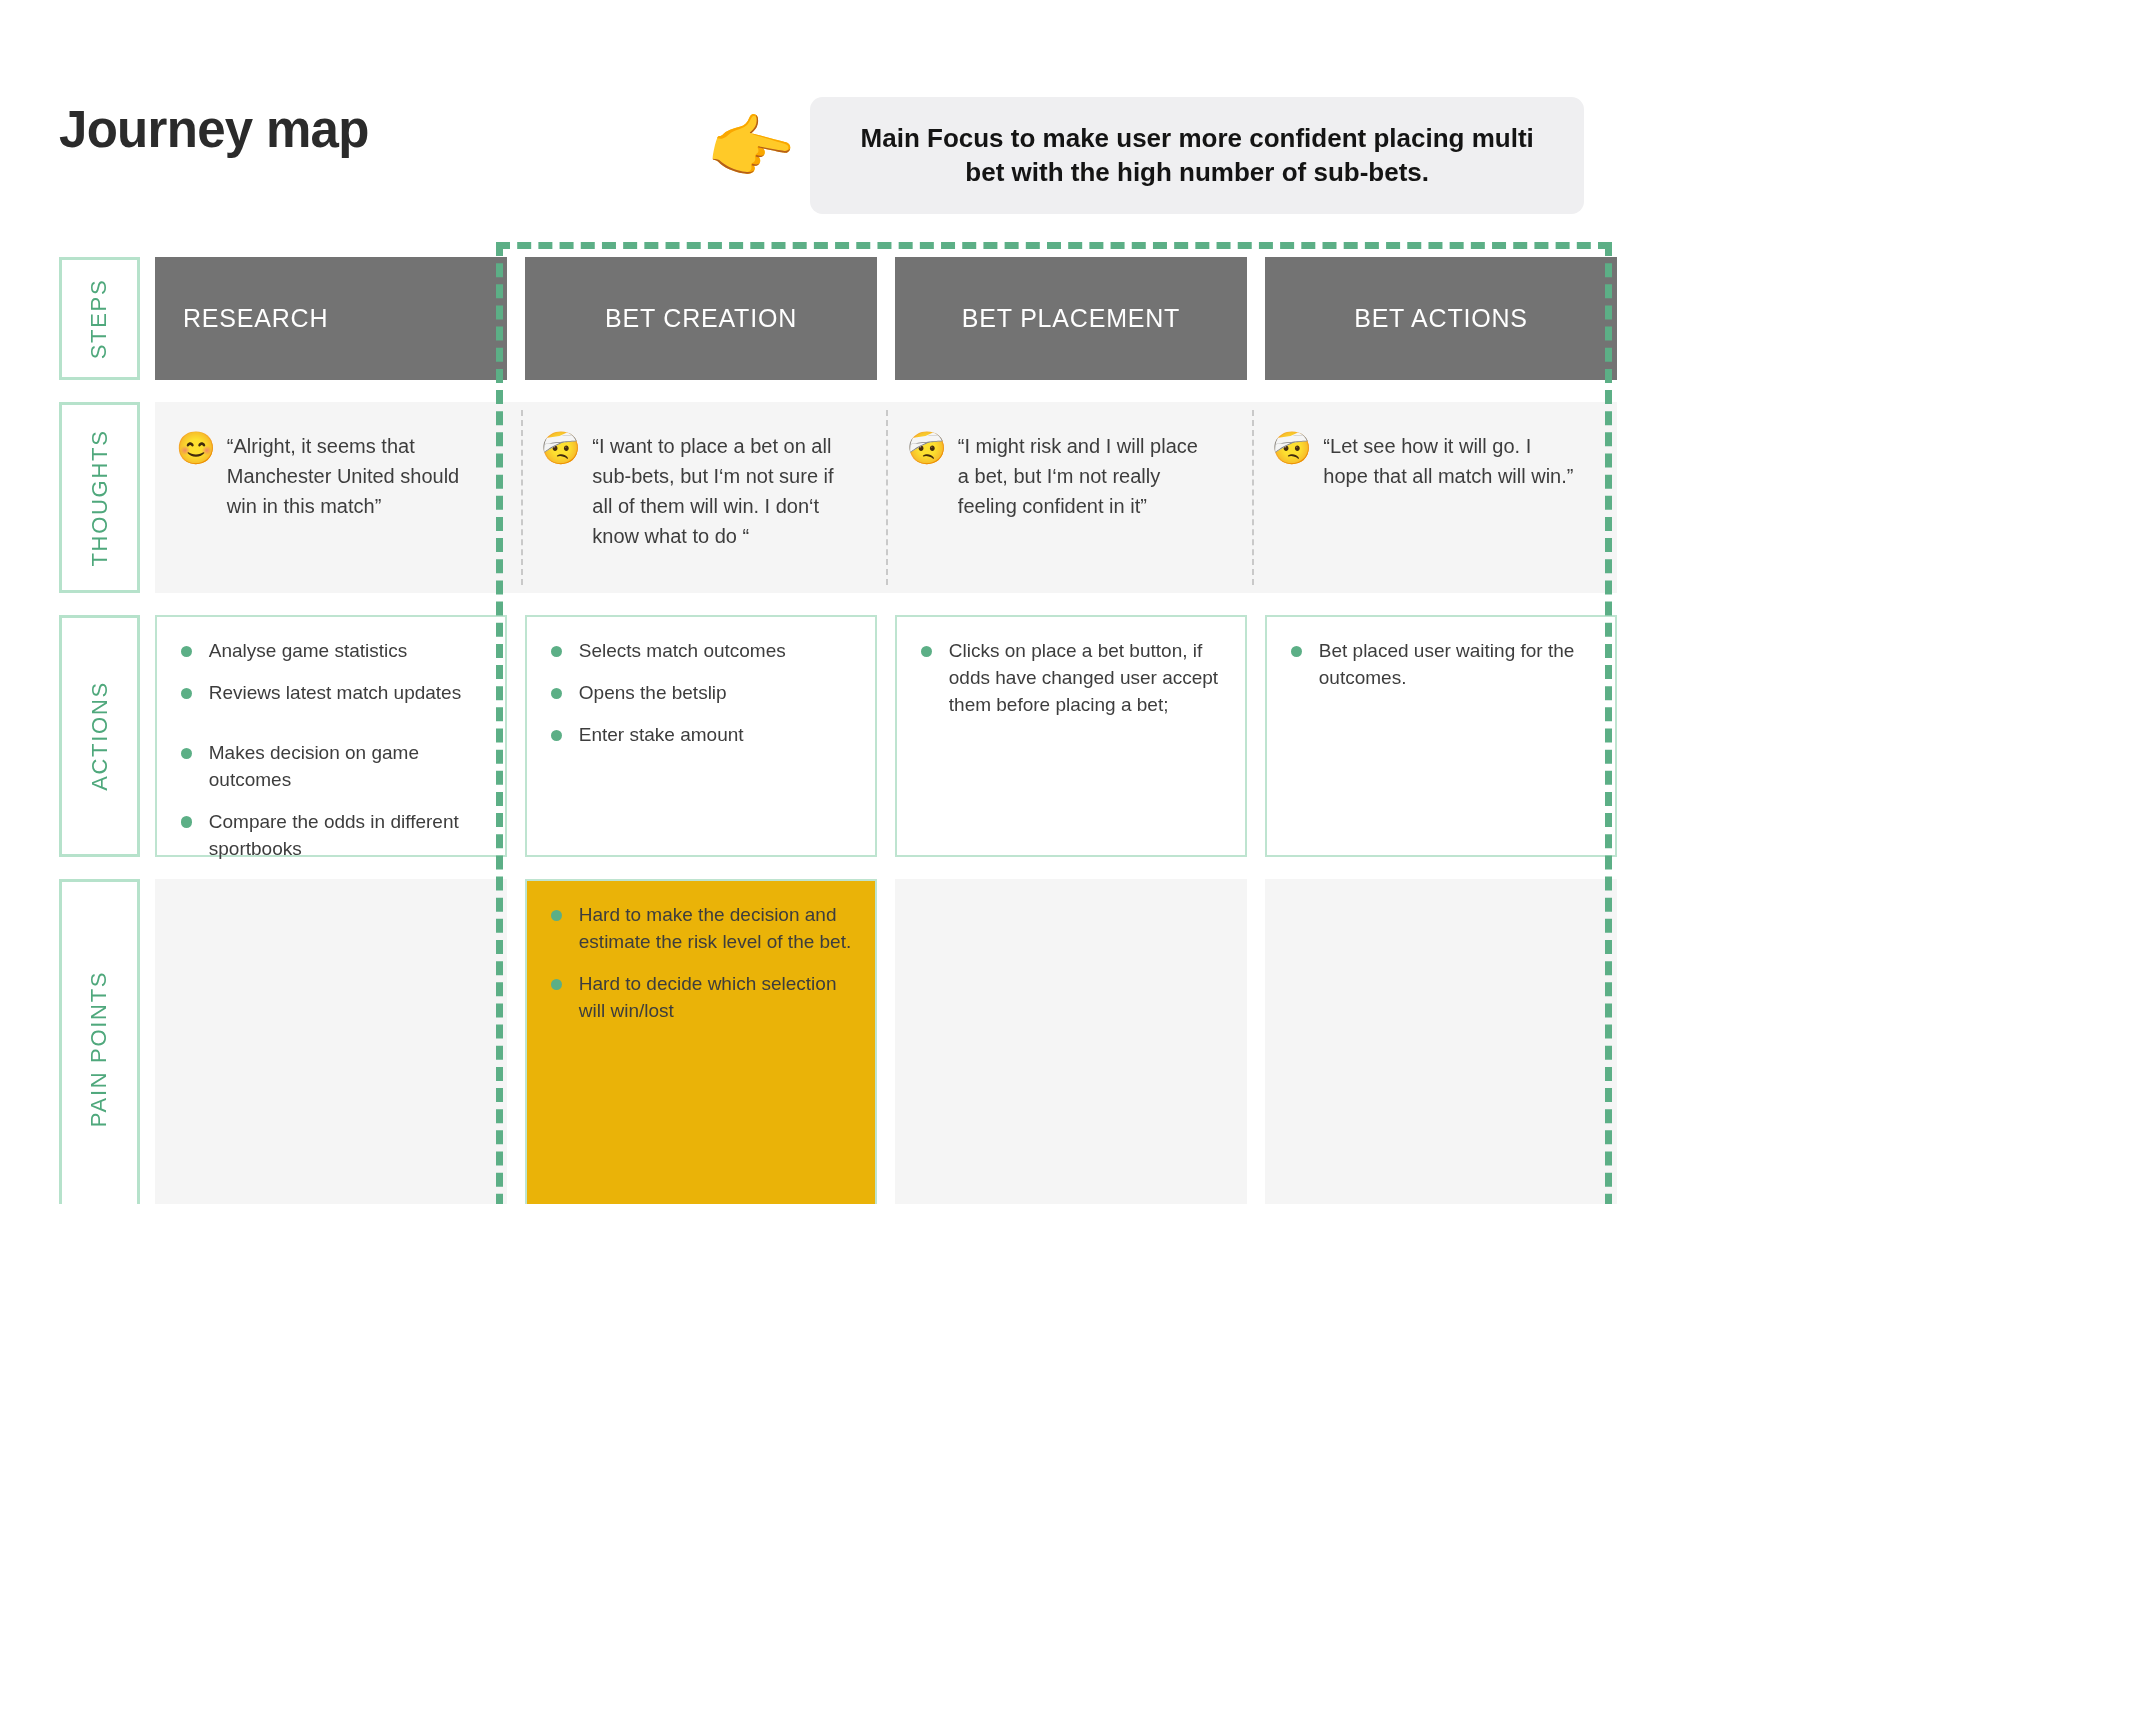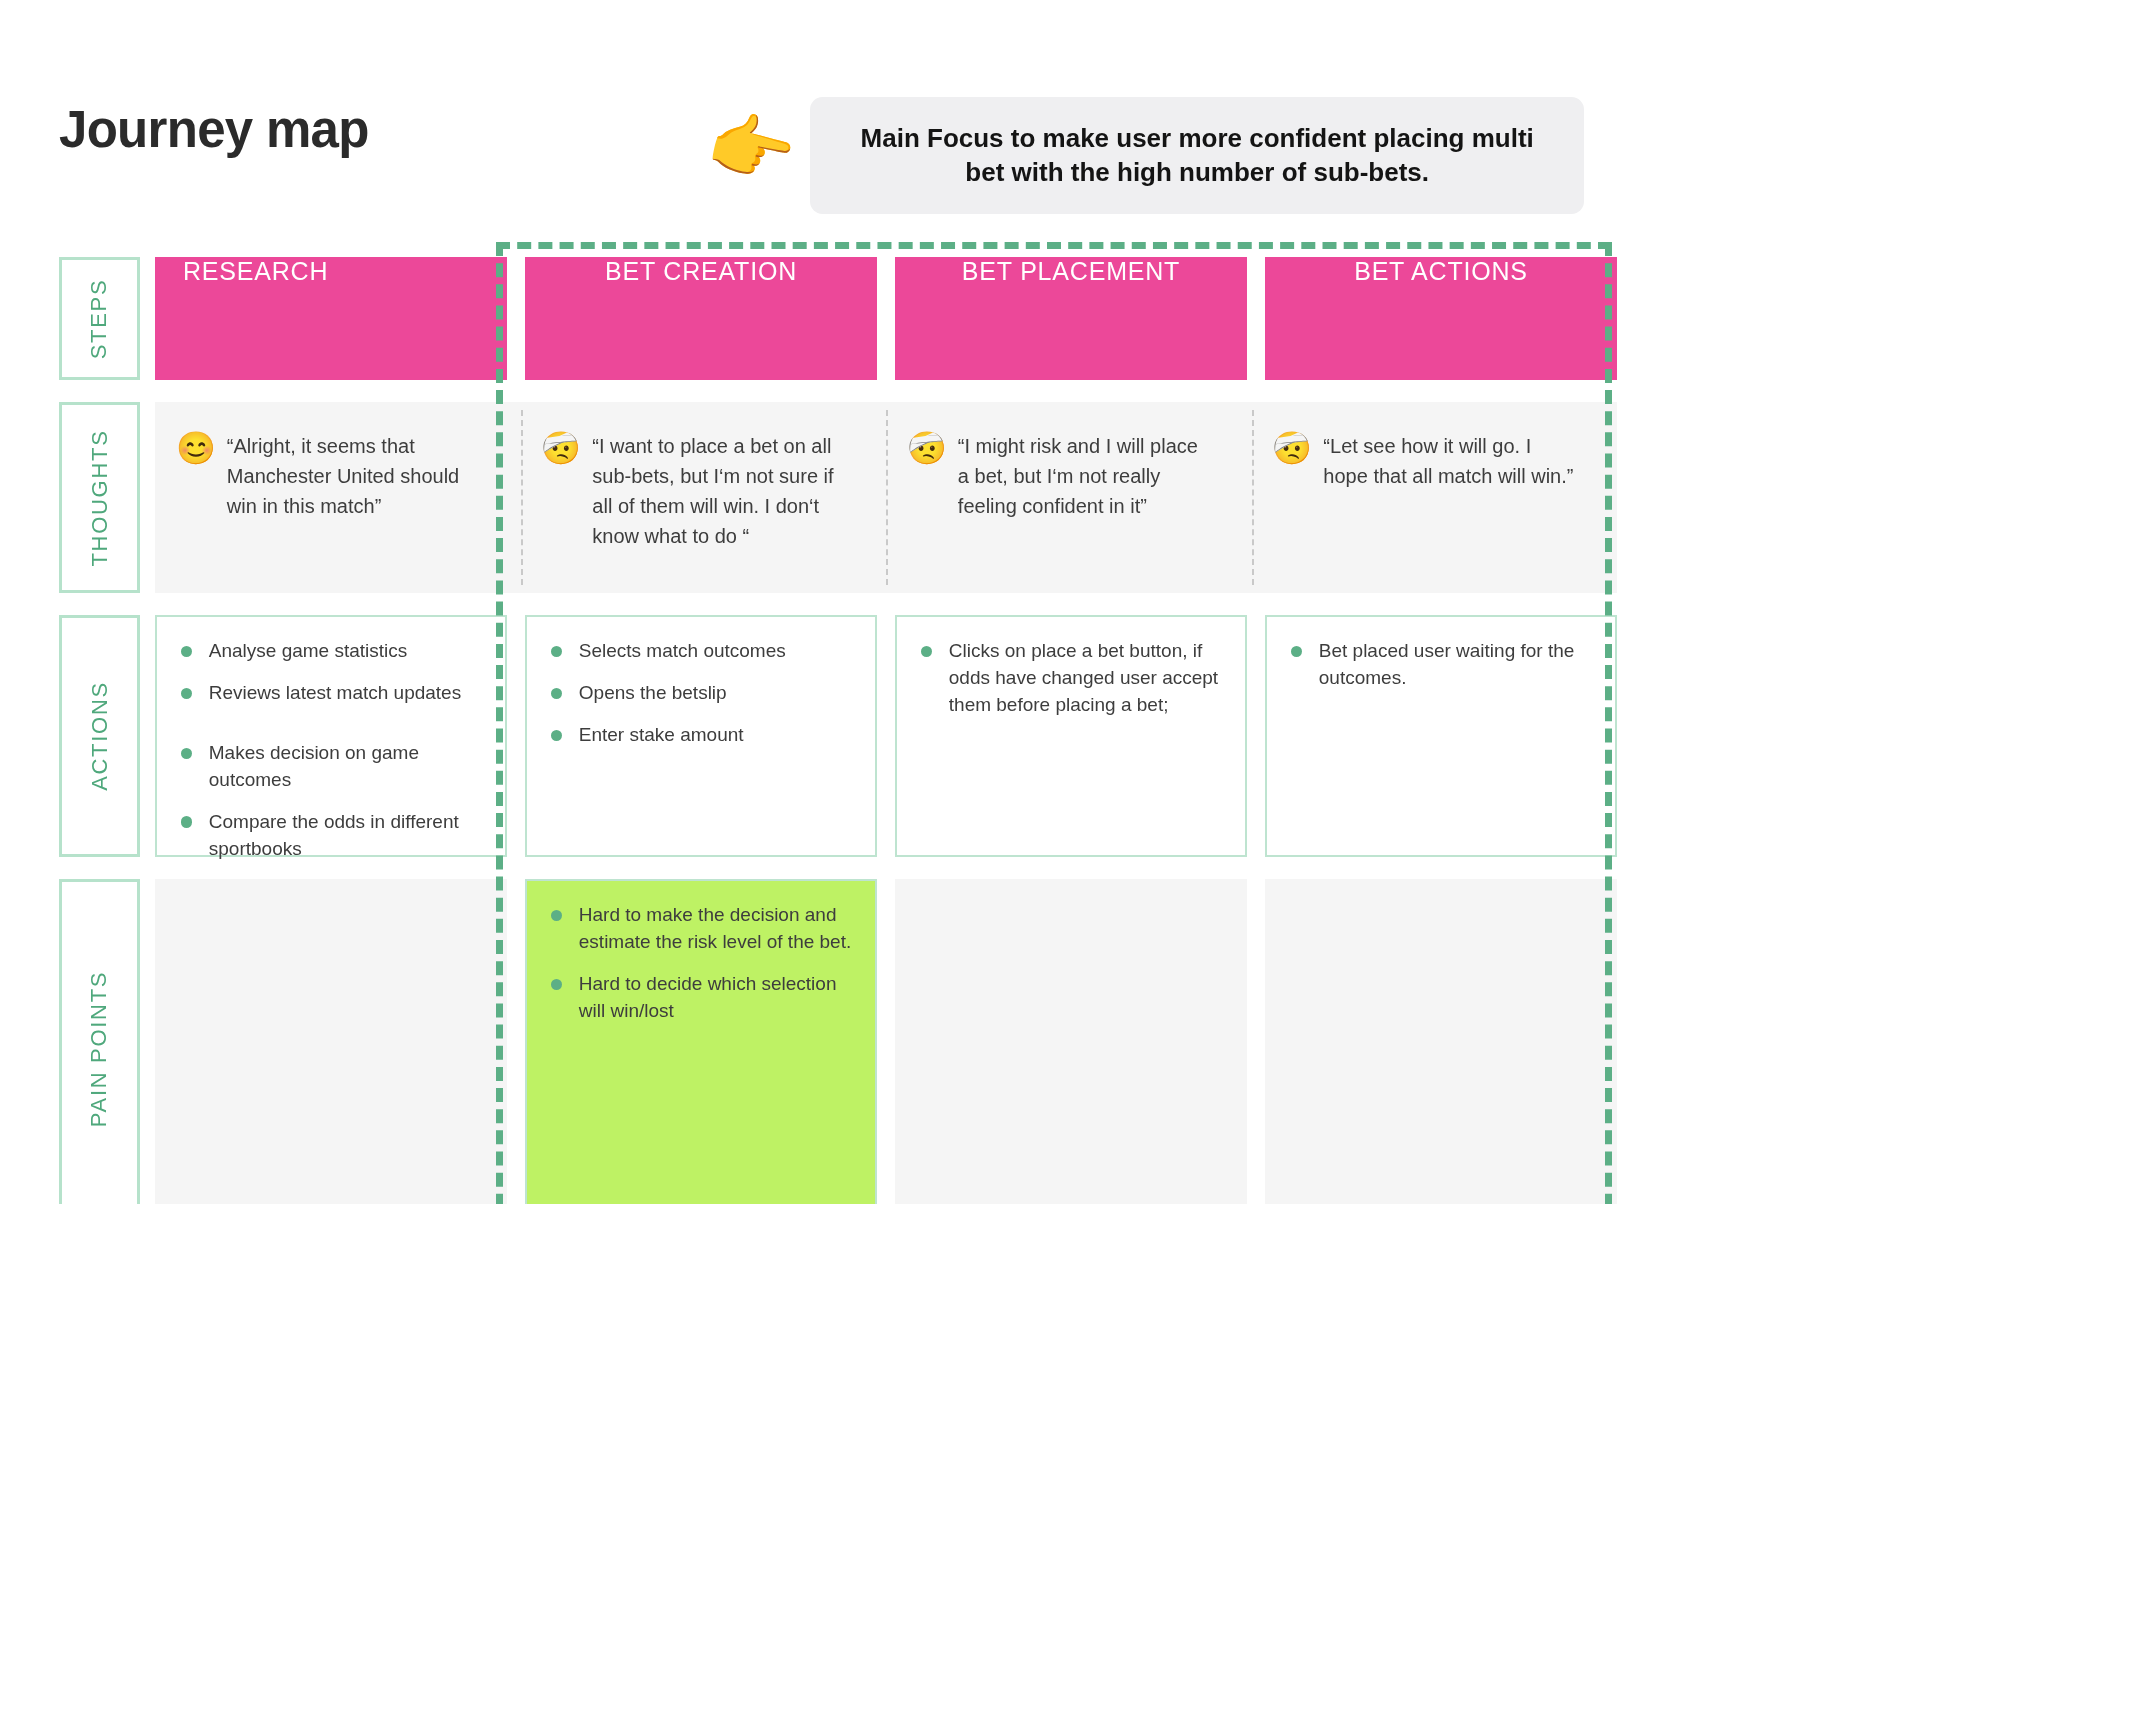--- a/index.html
+++ b/index.html
@@ -114,22 +114,23 @@
   }
 
   .col-gap { width: 18px; flex: 0 0 18px; }
 
   .cell { flex: 1 1 0; position: relative; }
 
   
   #row-steps { height: 123px; margin-bottom: 22px; }
   #row-steps .cells { gap: 0; }
   .step-header {
-    background: #ec4899;
-    display: flex;
+    background: #737373;
+    display: flex;
+    align-items: center;
     padding-left: 28px;
     height: 123px;
   }
   #row-steps .cell:nth-child(1) .step-header,
   #row-steps .cell:nth-child(3) .step-header,
   #row-steps .cell:nth-child(5) .step-header,
   #row-steps .cell:nth-child(7) .step-header { }
   .step-header-label {
     color: #ffffff;
     font-size: 25px;
@@ -187,21 +188,21 @@
   }
 
   
   #row-pain { height: 340px; margin-bottom: 22px; }
   .pain-cell {
     background: #F5F5F5;
     height: 340px;
     padding: 21px 23.5px;
   }
   .pain-cell.bordered {
-    background: #bef264;
+    background: #eab308;
     border: 2.8px solid #BEE4D0;
   }
 
   
   #row-opportunities { height: 354px; }
   .opp-cell {
     background: #F5F5F5;
     height: 354px;
   }
 

